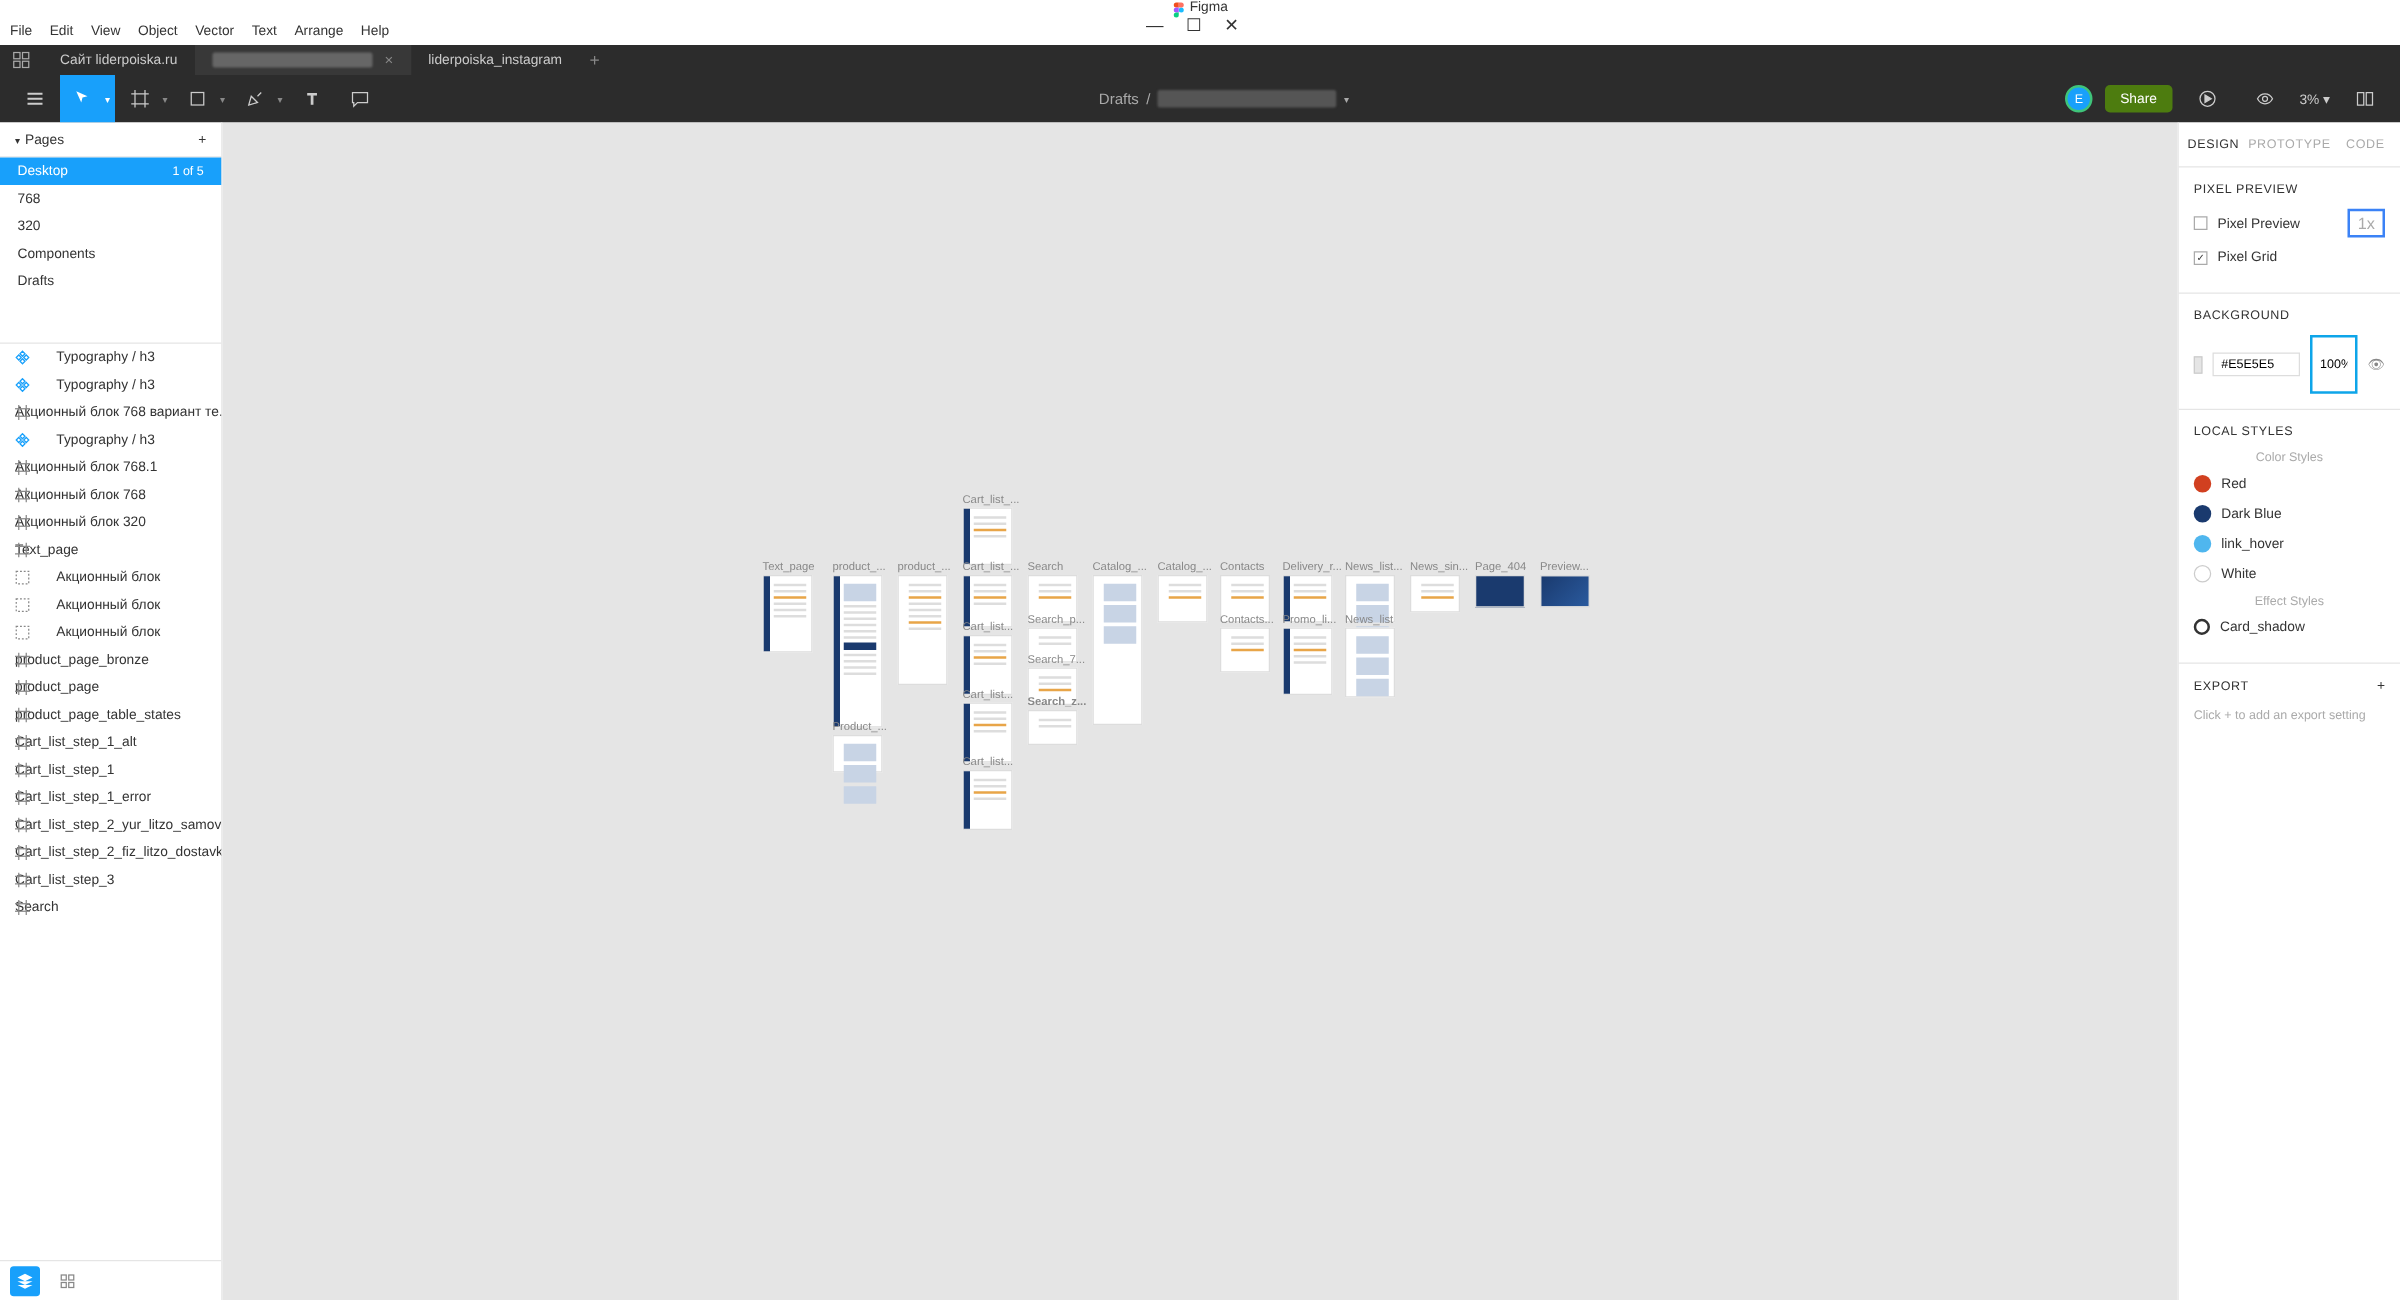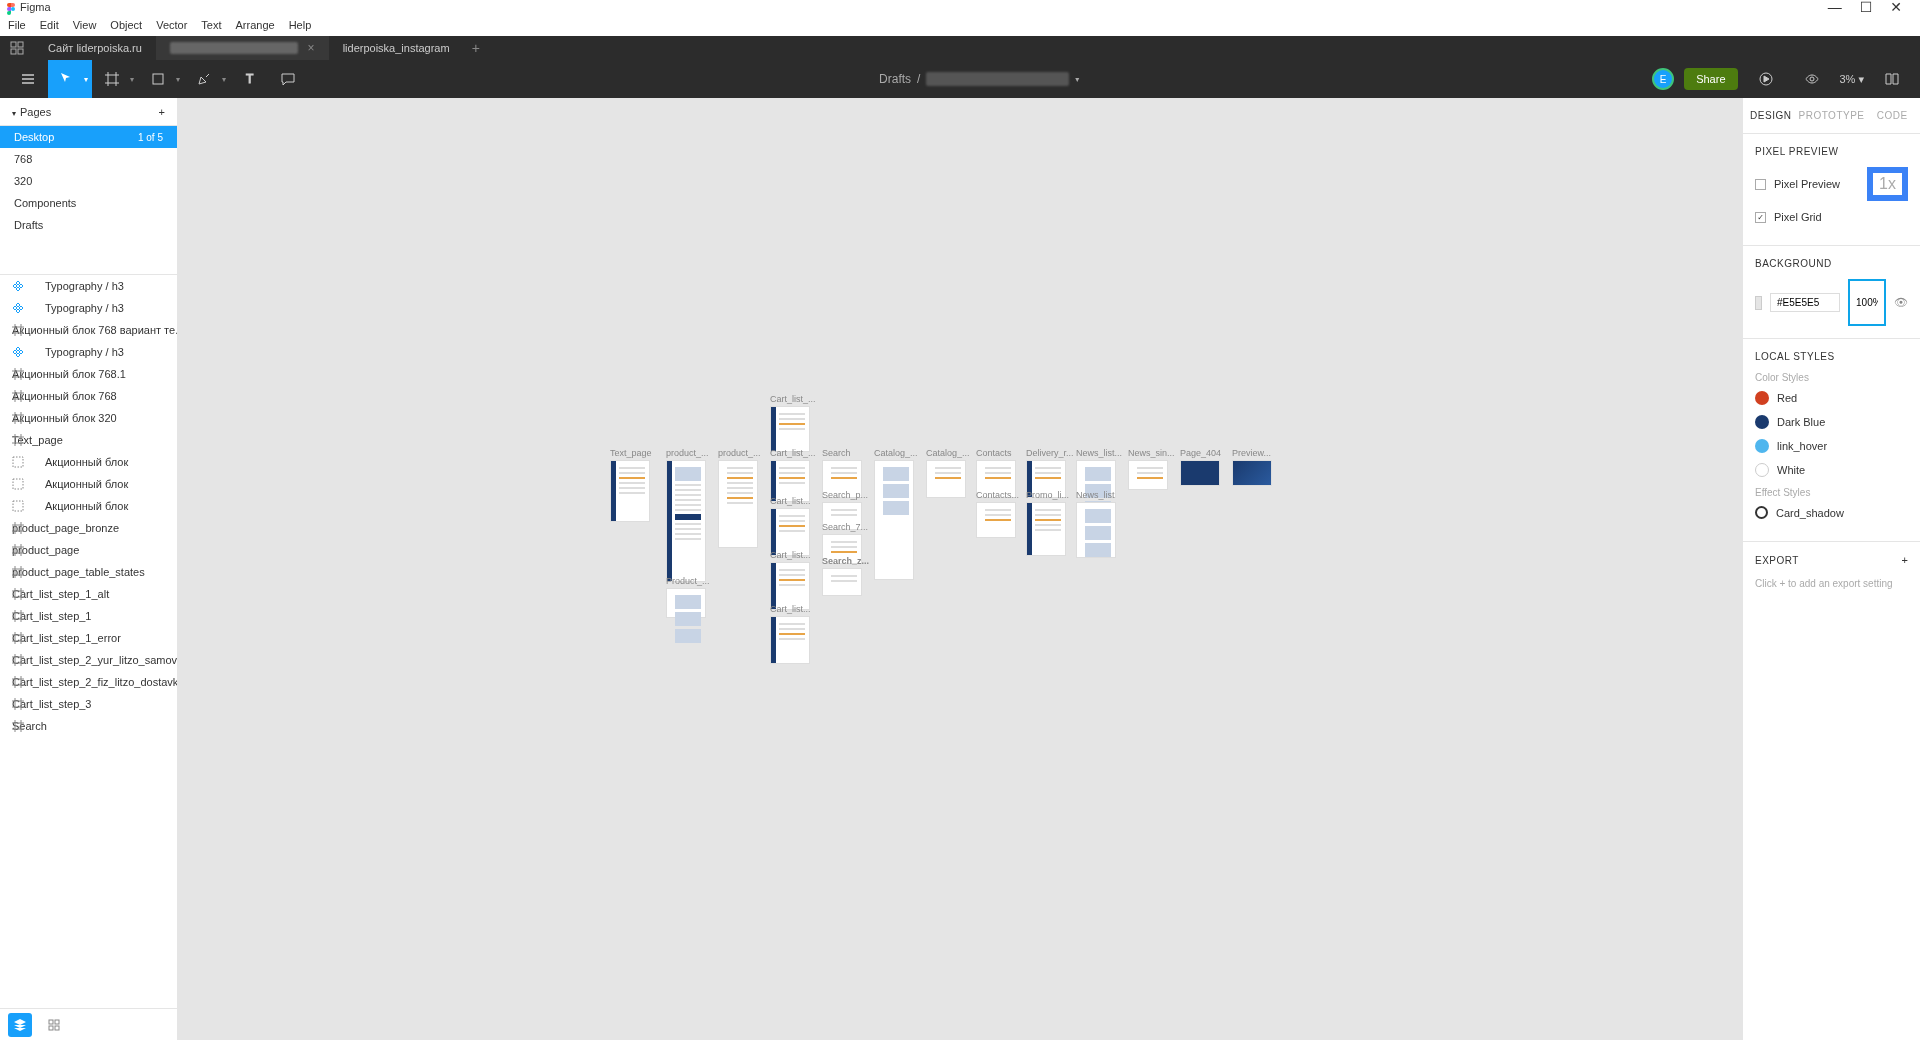--- a/index.html
+++ b/index.html
@@ -1,19 +1,19 @@
 <!DOCTYPE html>
 <html><head>
 <meta charset="utf-8">
 <style>
 * { margin: 0; padding: 0; box-sizing: border-box; font-family: Arial, sans-serif; }
 body { background: #fff; overflow: hidden; width: 1920px; height: 1040px; }
 
 
-.titlebar { height: 14px; display: flex; align-items: center; padding: 0 6px; font-size: 11px; color: #333; justify-content: space-between; }
+.titlebar { height: 14px; display: flex; align-items: center; padding: 0 6px; font-size: 11px; color: #333; justify-content: space-between; flex-direction: column; }
 .titlebar-left { display: flex; align-items: center; gap: 4px; }
 .figma-logo { width: 10px; height: 10px; display: inline-block; }
 .titlebar-right { display: flex; gap: 18px; padding-right: 12px; }
 .win-btn { font-size: 14px; cursor: pointer; }
 
 
 .menubar { height: 22px; display: flex; align-items: center; padding: 0 8px; font-size: 11px; color: #333; gap: 14px; }
 .menubar span { cursor: pointer; }
 
 
@@ -75,27 +75,27 @@
 
 
 .right-panel { width: 178px; background: #fff; border-left: 1px solid #e5e5e5; display: flex; flex-direction: column; font-size: 11px; color: #333; }
 .rtabs { height: 36px; display: flex; align-items: center; border-bottom: 1px solid #e5e5e5; }
 .rtab { flex: 1; text-align: center; font-size: 10px; color: #aaa; cursor: pointer; letter-spacing: 0.5px; }
 .rtab.active { color: #333; font-weight: 500; }
 .rsection { padding: 12px; border-bottom: 1px solid #e5e5e5; }
 .rsection-title { font-size: 10px; letter-spacing: 0.5px; color: #333; margin-bottom: 10px; }
 .rrow { display: flex; align-items: center; gap: 8px; margin-bottom: 10px; font-size: 11px; }
 .checkbox { width: 11px; height: 11px; border: 1px solid #aaa; display: flex; align-items: center; justify-content: center; font-size: 8px; }
-.minisel { border: 6px solid #3b82f6; padding: 2px 6px; font-size: 16px; color: #aaa; margin-left: auto; }
+.minisel { border: 2px solid #3b82f6; padding: 2px 6px; font-size: 13px; color: #aaa; margin-left: auto; }
 .bg-row { display: flex; align-items: center; gap: 8px; }
 .swatch { width: 14px; height: 14px; background: #e5e5e5; border: 1px solid #ccc; }
 .hex-input { border: 1px solid #ddd; padding: 3px 6px; font-size: 10px; width: 70px; }
 .pct-input { border: 2px solid #0ea5e9; padding: 16px 6px; font-size: 10px; width: 38px; }
 .eye { color: #888; cursor: pointer; }
-.muted { color: #aaa; font-size: 10px; margin-bottom: 8px; }
+.muted { color: #aaa; font-size: 10px; margin-bottom: 8px; text-align: center; }
 .color-dot { width: 14px; height: 14px; border-radius: 50%; }
 .effect-ring { width: 13px; height: 13px; border: 2px solid #333; border-radius: 50%; }
 .export-sec { padding: 12px; display: flex; justify-content: space-between; align-items: center; }
 .export-hint { padding: 0 12px 12px; font-size: 10px; color: #aaa; }
 </style>
 </head>
 <body>
 
 <div class="titlebar">
   <div class="titlebar-left">

